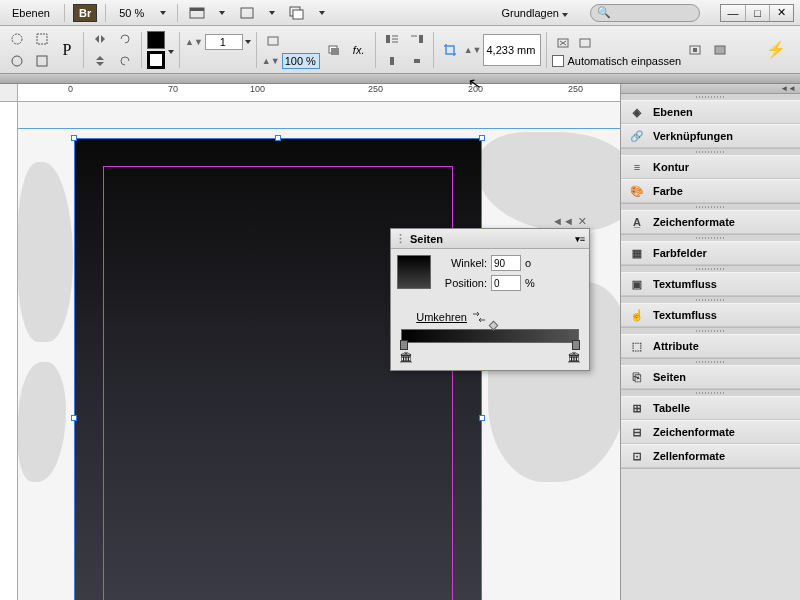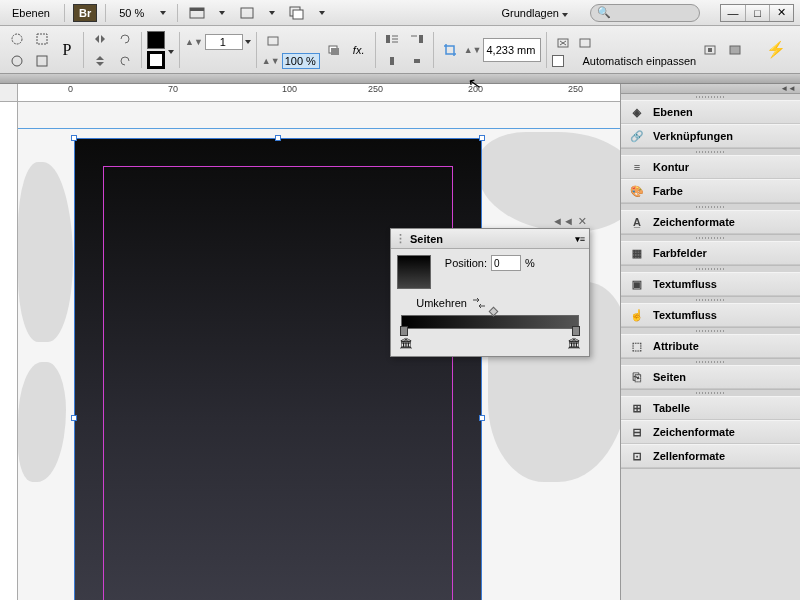--- a/index.html
+++ b/index.html
@@ -18,22 +18,22 @@
 .winctrls div { width: 24px; height: 16px; display: flex; align-items: center; justify-content: center; border-left: 1px solid #aaa; background: linear-gradient(#fafafa,#ddd); }
 .winctrls div:first-child { border-left: none; }
 
 .toolbar2 { height: 48px; background: linear-gradient(#f0f0f0, #dedede); border-bottom: 1px solid #999; display: flex; align-items: center; padding: 2px 6px; gap: 3px; }
 .toolbar2 .tico { width: 22px; height: 20px; display: flex; align-items: center; justify-content: center; border: 1px solid transparent; }
 .toolbar2 .vsep { width: 1px; height: 36px; background: #bbb; margin: 0 2px; }
 .toolbar2 .col { display: flex; flex-direction: column; gap: 2px; }
 .toolbar2 .swatch { width: 18px; height: 18px; border: 1px solid #666; }
 .toolbar2 .stroke-input { width: 38px; height: 16px; border: 1px solid #999; background: #fff; padding: 0 14px; }
 .toolbar2 .opacity-input { width: 38px; height: 16px; border: 1px solid #4a90d9; background: #cde4f7; padding: 0 2px; color: #000; }
-.toolbar2 .wh-input { width: 58px; height: 24px; border: 1px solid #999; background: #fff; padding: 0 2px; }
-.toolbar2 .autofit { display: flex; align-items: flex-end; gap: 18px; }
+.toolbar2 .wh-input { width: 58px; height: 32px; border: 1px solid #999; background: #fff; padding: 0 2px; }
+.toolbar2 .autofit { display: flex; align-items: flex-end; gap: 3px; }
 .toolbar2 .checkbox { width: 12px; height: 12px; border: 1px solid #666; background: #fff; }
 .toolbar2 .bolt { margin-left: auto; font-size: 16px; color: #555; padding: 0 8px; }
 
 .docbar { height: 10px; background: linear-gradient(#ccc, #aaa); border-bottom: 1px solid #888; }
 
 .workspace-area { position: absolute; top: 84px; left: 0; right: 180px; bottom: 0; background: #f8f8f8; overflow: hidden; }
 .ruler-h { position: absolute; top: 0; left: 18px; right: 0; height: 18px; background: #fff; border-bottom: 1px solid #aaa; }
 .ruler-h .tick { position: absolute; top: 0; font-size: 9px; color: #444; }
 .ruler-v { position: absolute; top: 18px; left: 0; width: 18px; bottom: 0; background: #fff; border-right: 1px solid #aaa; }
 .ruler-corner { position: absolute; top: 0; left: 0; width: 18px; height: 18px; background: #eee; border-right: 1px solid #aaa; border-bottom: 1px solid #aaa; }
@@ -287,21 +287,21 @@
   <span class="bolt">⚡</span>
 </div>
 
 <div class="docbar"></div>
 
 <div class="workspace-area">
   <div class="ruler-corner"></div>
   <div class="ruler-h">
     <span class="tick" style="left:50px">0</span>
     <span class="tick" style="left:150px">70</span>
-    <span class="tick" style="left:264px">100</span>
+    <span class="tick" style="left:232px">100</span>
     <span class="tick" style="left:350px">250</span>
     <span class="tick" style="left:450px">200</span>
     <span class="tick" style="left:550px">250</span>
   </div>
   <div class="ruler-v"></div>
   <div class="canvas">
     <div class="map-bg">
       <div class="map-shape" style="left:0;top:60px;width:55px;height:180px;border-radius:40% 60% 50% 40%;"></div>
       <div class="map-shape" style="left:0;top:260px;width:48px;height:120px;border-radius:50% 40% 60% 30%;"></div>
       <div class="map-shape" style="left:460px;top:30px;width:160px;height:100px;border-radius:30% 50% 40% 60%;"></div>
@@ -327,27 +327,32 @@
   <div class="titlebar">
     <span class="grip">⋮</span>
     <span>Seiten</span>
     <span style="margin-left:auto;font-size:9px;">▾≡</span>
   </div>
   <div class="body">
     <div style="display:flex;gap:6px;">
       <div class="preview"></div>
       <div style="flex:1">
         <div class="row">
+          <label>Winkel:</label>
+          <input style="width: 30px;" value="90">
+          <span>o</span>
+        </div>
+        <div class="row">
           <label>Position:</label>
           <input style="width: 30px;" value="0">
           <span>%</span>
         </div>
       </div>
     </div>
-    <div class="row" style="margin-top:8px;">
+    <div class="row" style="margin-top:16px;text-decoration:underline;">
       <label style="width:70px;">Umkehren</label>
       <span class="tico">
           <svg width="16" height="12">
             <path d="M2 3 L8 3 M6 1 L8 3 L6 5 M14 9 L8 9 M10 7 L8 9 L10 11" stroke="#444" fill="none"></path>
           </svg>
         </span>
     </div>
     <div class="grad-bar">
       <div class="diamond"></div>
       <div class="stop" style="left:-2px"></div>

